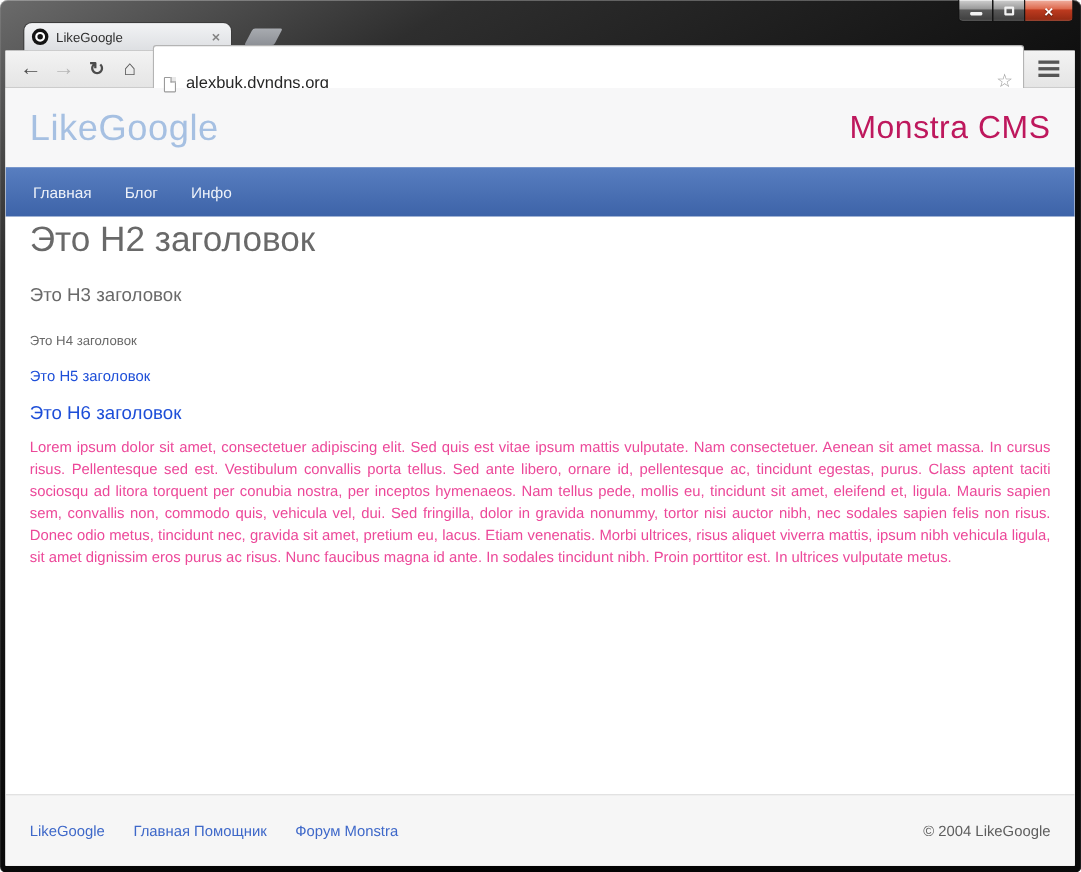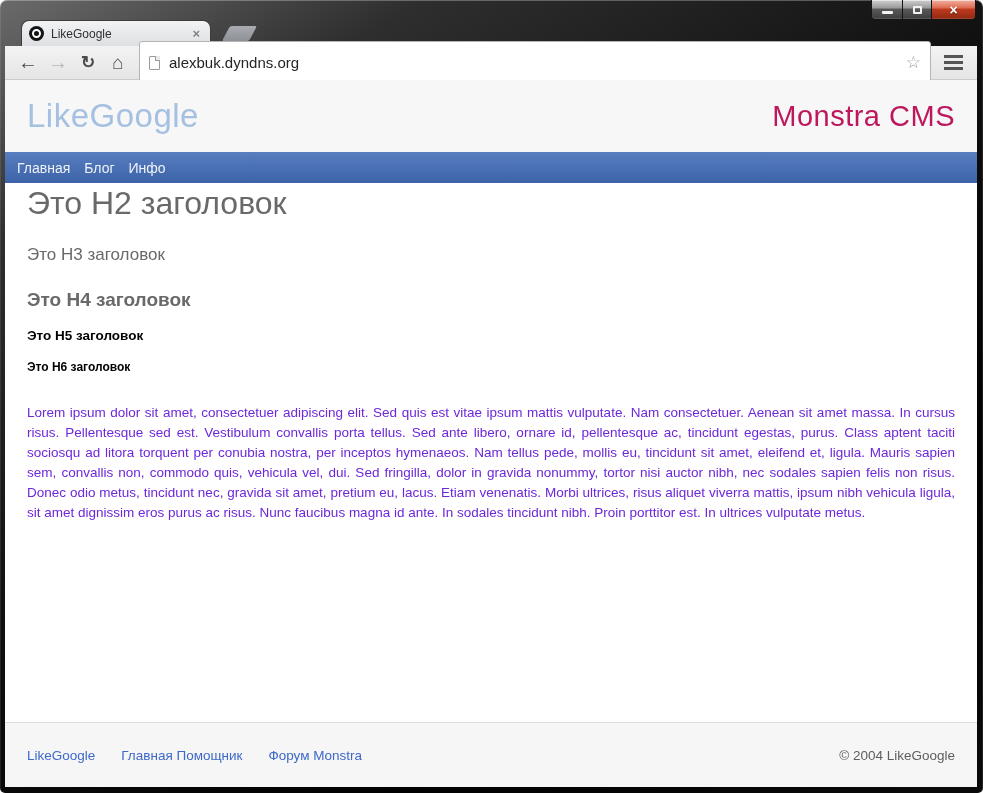--- a/index.html
+++ b/index.html
@@ -88,21 +88,21 @@
     display: flex; align-items: center; justify-content: center;
     border-radius: 3px; cursor: default;
   }
   .icon-back  { color: #4c4c4c; font-size: 20px; font-weight: bold; }
   .icon-fwd   { color: #b6b6b6; font-size: 20px; font-weight: bold; }
   .icon-reload{ color: #4c4c4c; font-size: 17px; font-weight: bold; }
   .icon-home  { color: #5a5a5a; font-size: 19px; }
   .omnibox {
     flex: 1; height: 44px; margin: 0 5px;
     background: #fff; border: 1px solid #b4b4b4; border-radius: 3px;
-    display: flex; align-items: center; padding: 0 9px;
+    display: flex; align-items: flex-end; padding: 0 9px;
   }
   .page-icon {
     width: 11px; height: 14px; flex: 0 0 auto;
     background: #fff; border: 1px solid #9b9b9b; border-radius: 1px;
     position: relative;
   }
   .page-icon::after {
     content: ""; position: absolute; right: -1px; top: -1px;
     width: 4px; height: 4px; background: #e9e9e9;
     border-left: 1px solid #9b9b9b; border-bottom: 1px solid #9b9b9b;
@@ -116,36 +116,36 @@
   .viewport { flex: 1; display: flex; flex-direction: column; background: #fff; overflow: hidden; }
   .site-header {
     height: 72px; flex: 0 0 auto;
     background: #f7f7f8;
     display: flex; align-items: center; justify-content: space-between;
     padding: 0 22px;
   }
   .brand { font-size: 33px; font-weight: 300; color: #a6c0e2; letter-spacing: .5px; cursor: pointer; }
   .cms-label { font-size: 29px; font-weight: 300; color: #be185d; letter-spacing: .5px; }
   .nav {
-    height: 31px; flex: 0 0 auto;
+    height: 45px; flex: 0 0 auto;
     background: linear-gradient(#587ec0, #3d63a8);
     display: flex; align-items: center;
-    padding: 0 12px; gap: 14px;
+    padding: 0 25px; gap: 30px;
   }
   .nav-item { color: #eef2f9; font-size: 14px; text-decoration: none; cursor: pointer; }
   .content { flex: 1; background: #fff; padding: 2px 22px 0 22px; overflow: hidden; }
   .content h1, .content h2, .content h3, .content h4 { font-weight: 300; color: #696969; }
-  .content h5, .content h6 { font-weight: 700; color: #000000; }
+  .content h5, .content h6 { font-weight: 400; color: #1d4ed8; }
   .content h1 { font-size: 34px; margin: 21px 0 19px; }
   .content h2 { font-size: 32px; margin: 0 0 23px; }
   .content h3 { font-size: 17px; margin: 0 0 24px; }
-  .content h4 { font-size: 19px; margin: 0 0 17px; font-weight: bold; }
+  .content h4 { font-size: 12px; margin: 0 0 17px; }
   .content h5 { font-size: 13.5px; margin: 0 0 17px; }
-  .content h6 { font-size: 12px; margin: 0 0 29px; }
-  .content p  { font-size: 13.5px; line-height: 20px; color: #6d28d9; text-align: justify; }
+  .content h6 { font-size: 17px; margin: 0 0 11px; }
+  .content p  { font-size: 13.5px; line-height: 20px; color: #ec4899; text-align: justify; }
   .site-footer {
     height: 65px; flex: 0 0 auto;
     background: #f6f6f6; border-top: 1px solid #dcdcdc;
     display: flex; align-items: center; justify-content: space-between;
     padding: 0 22px;
   }
   .footer-links { display: flex; gap: 26px; }
   .footer-link { color: #3e68c9; font-size: 13.5px; text-decoration: none; cursor: pointer; }
   .copyright { color: #5e5e5e; font-size: 13.5px; }
 </style>

